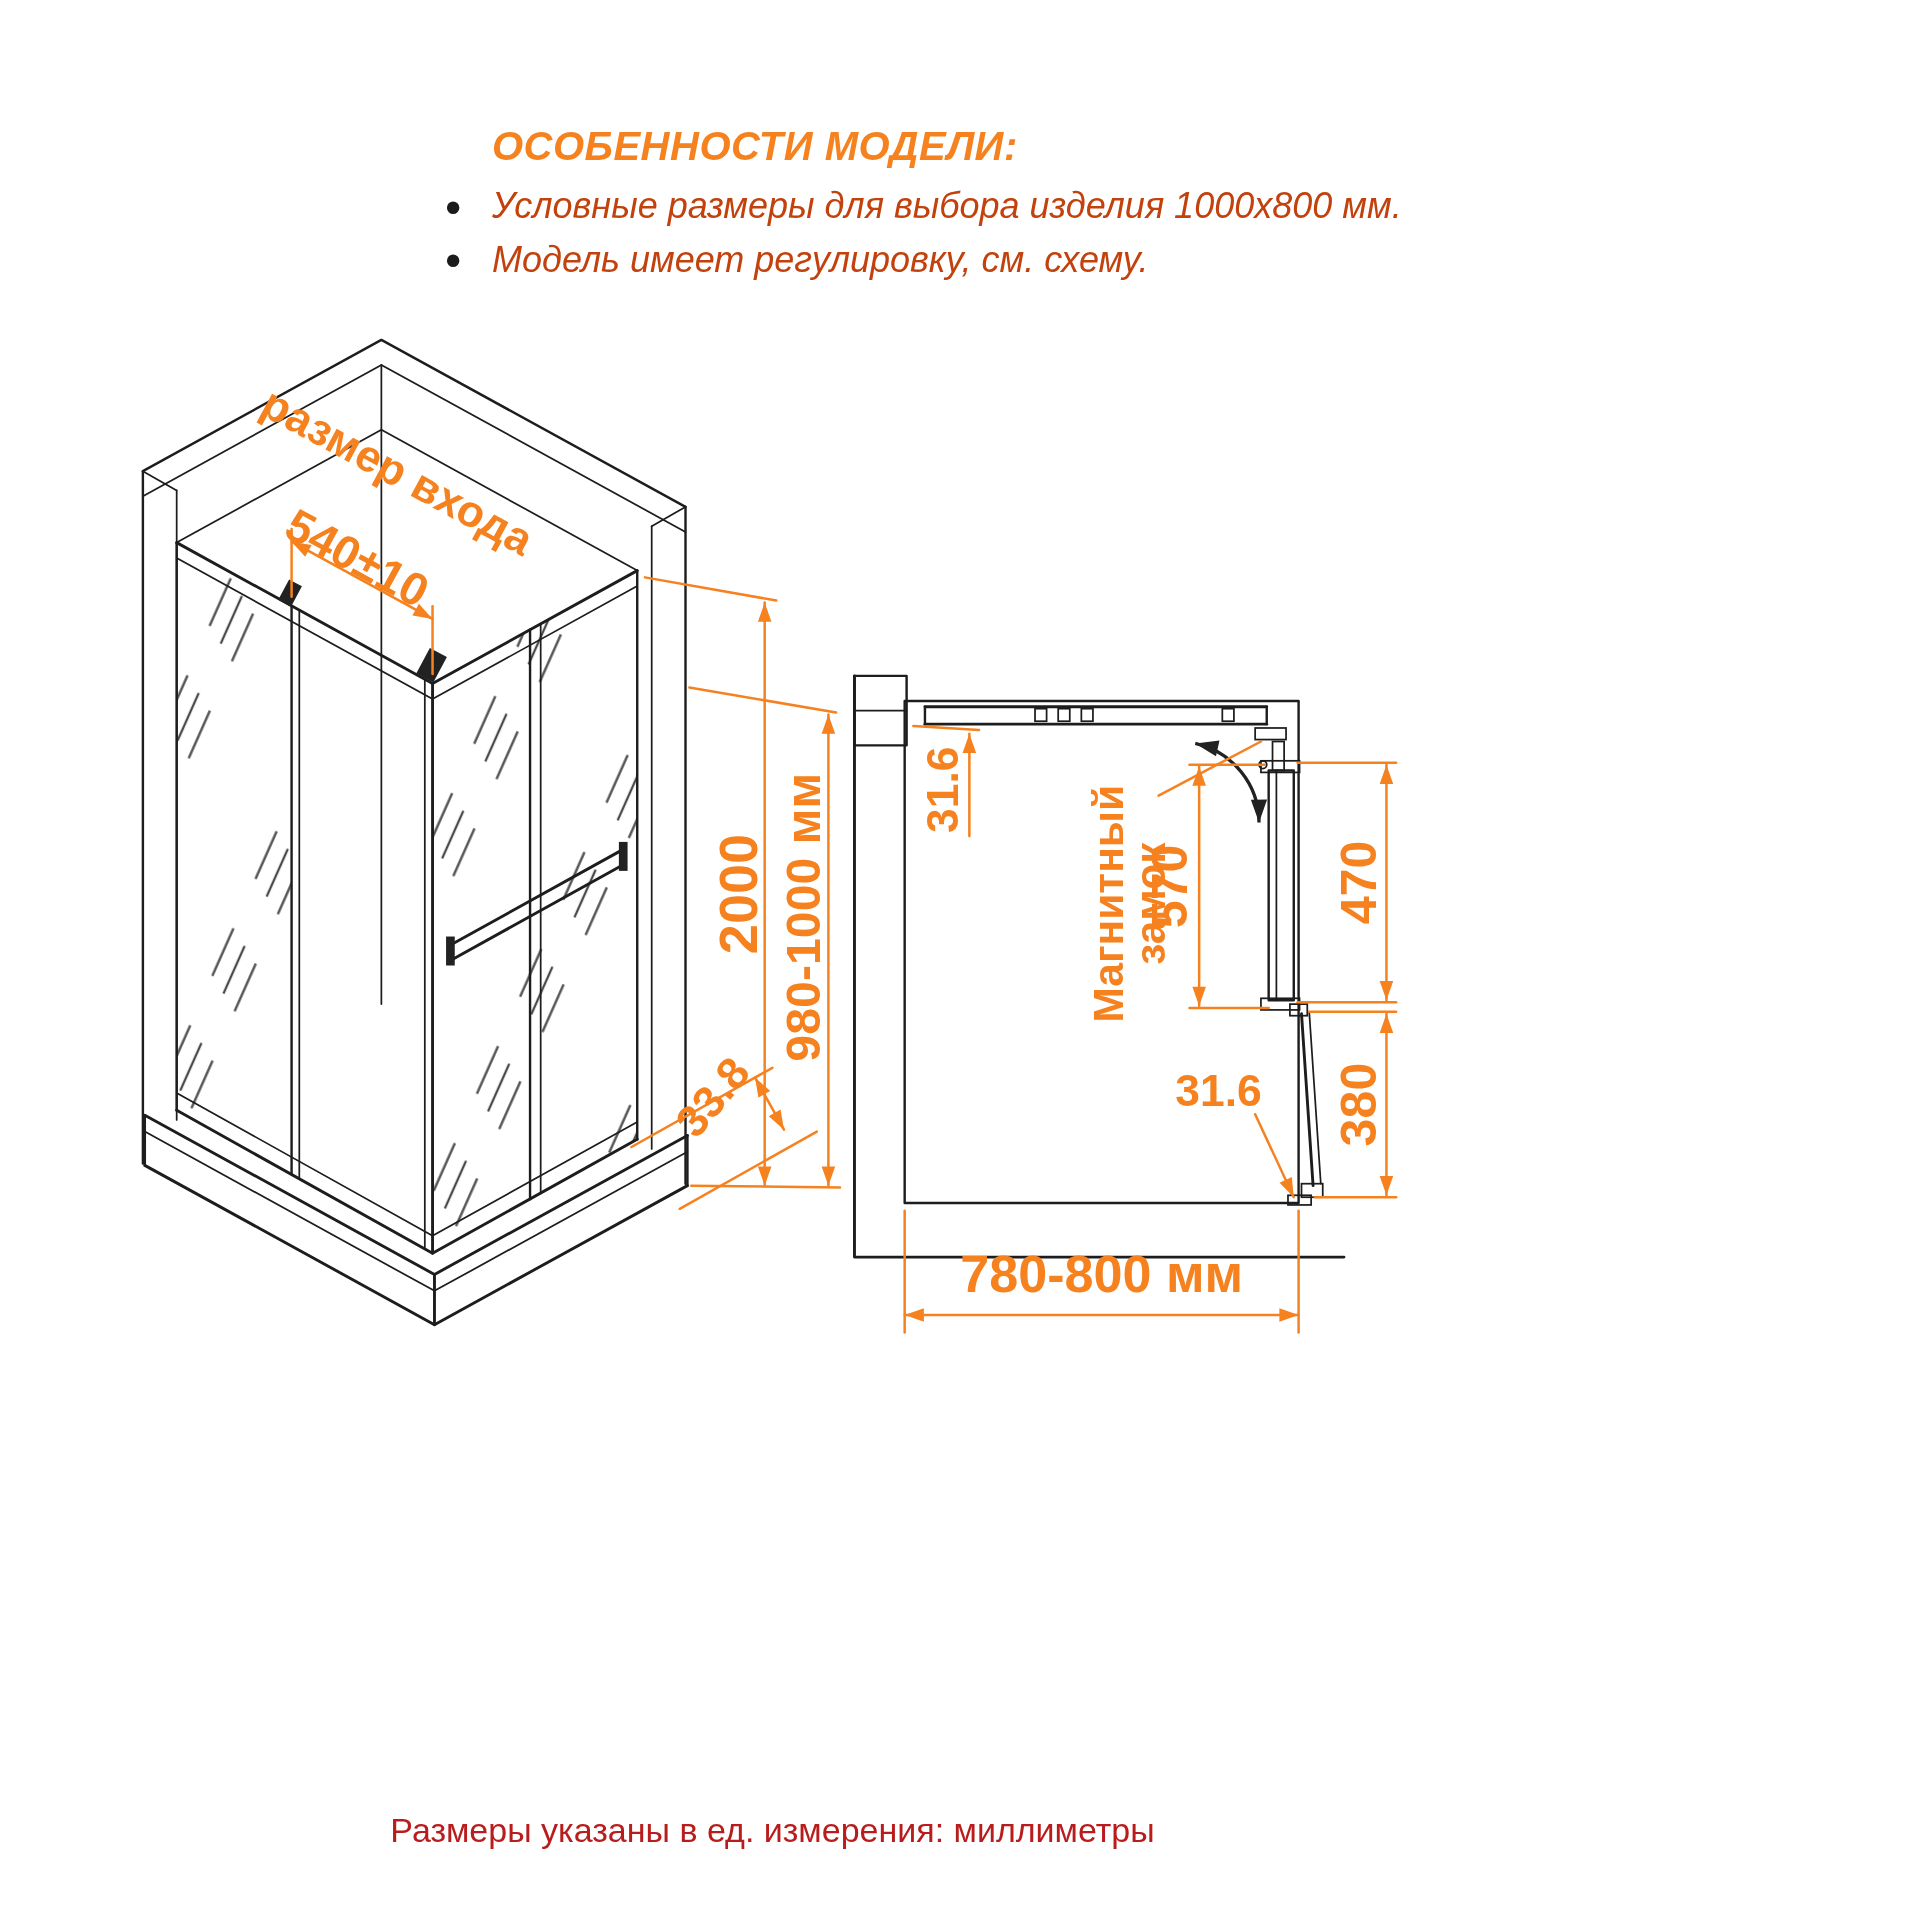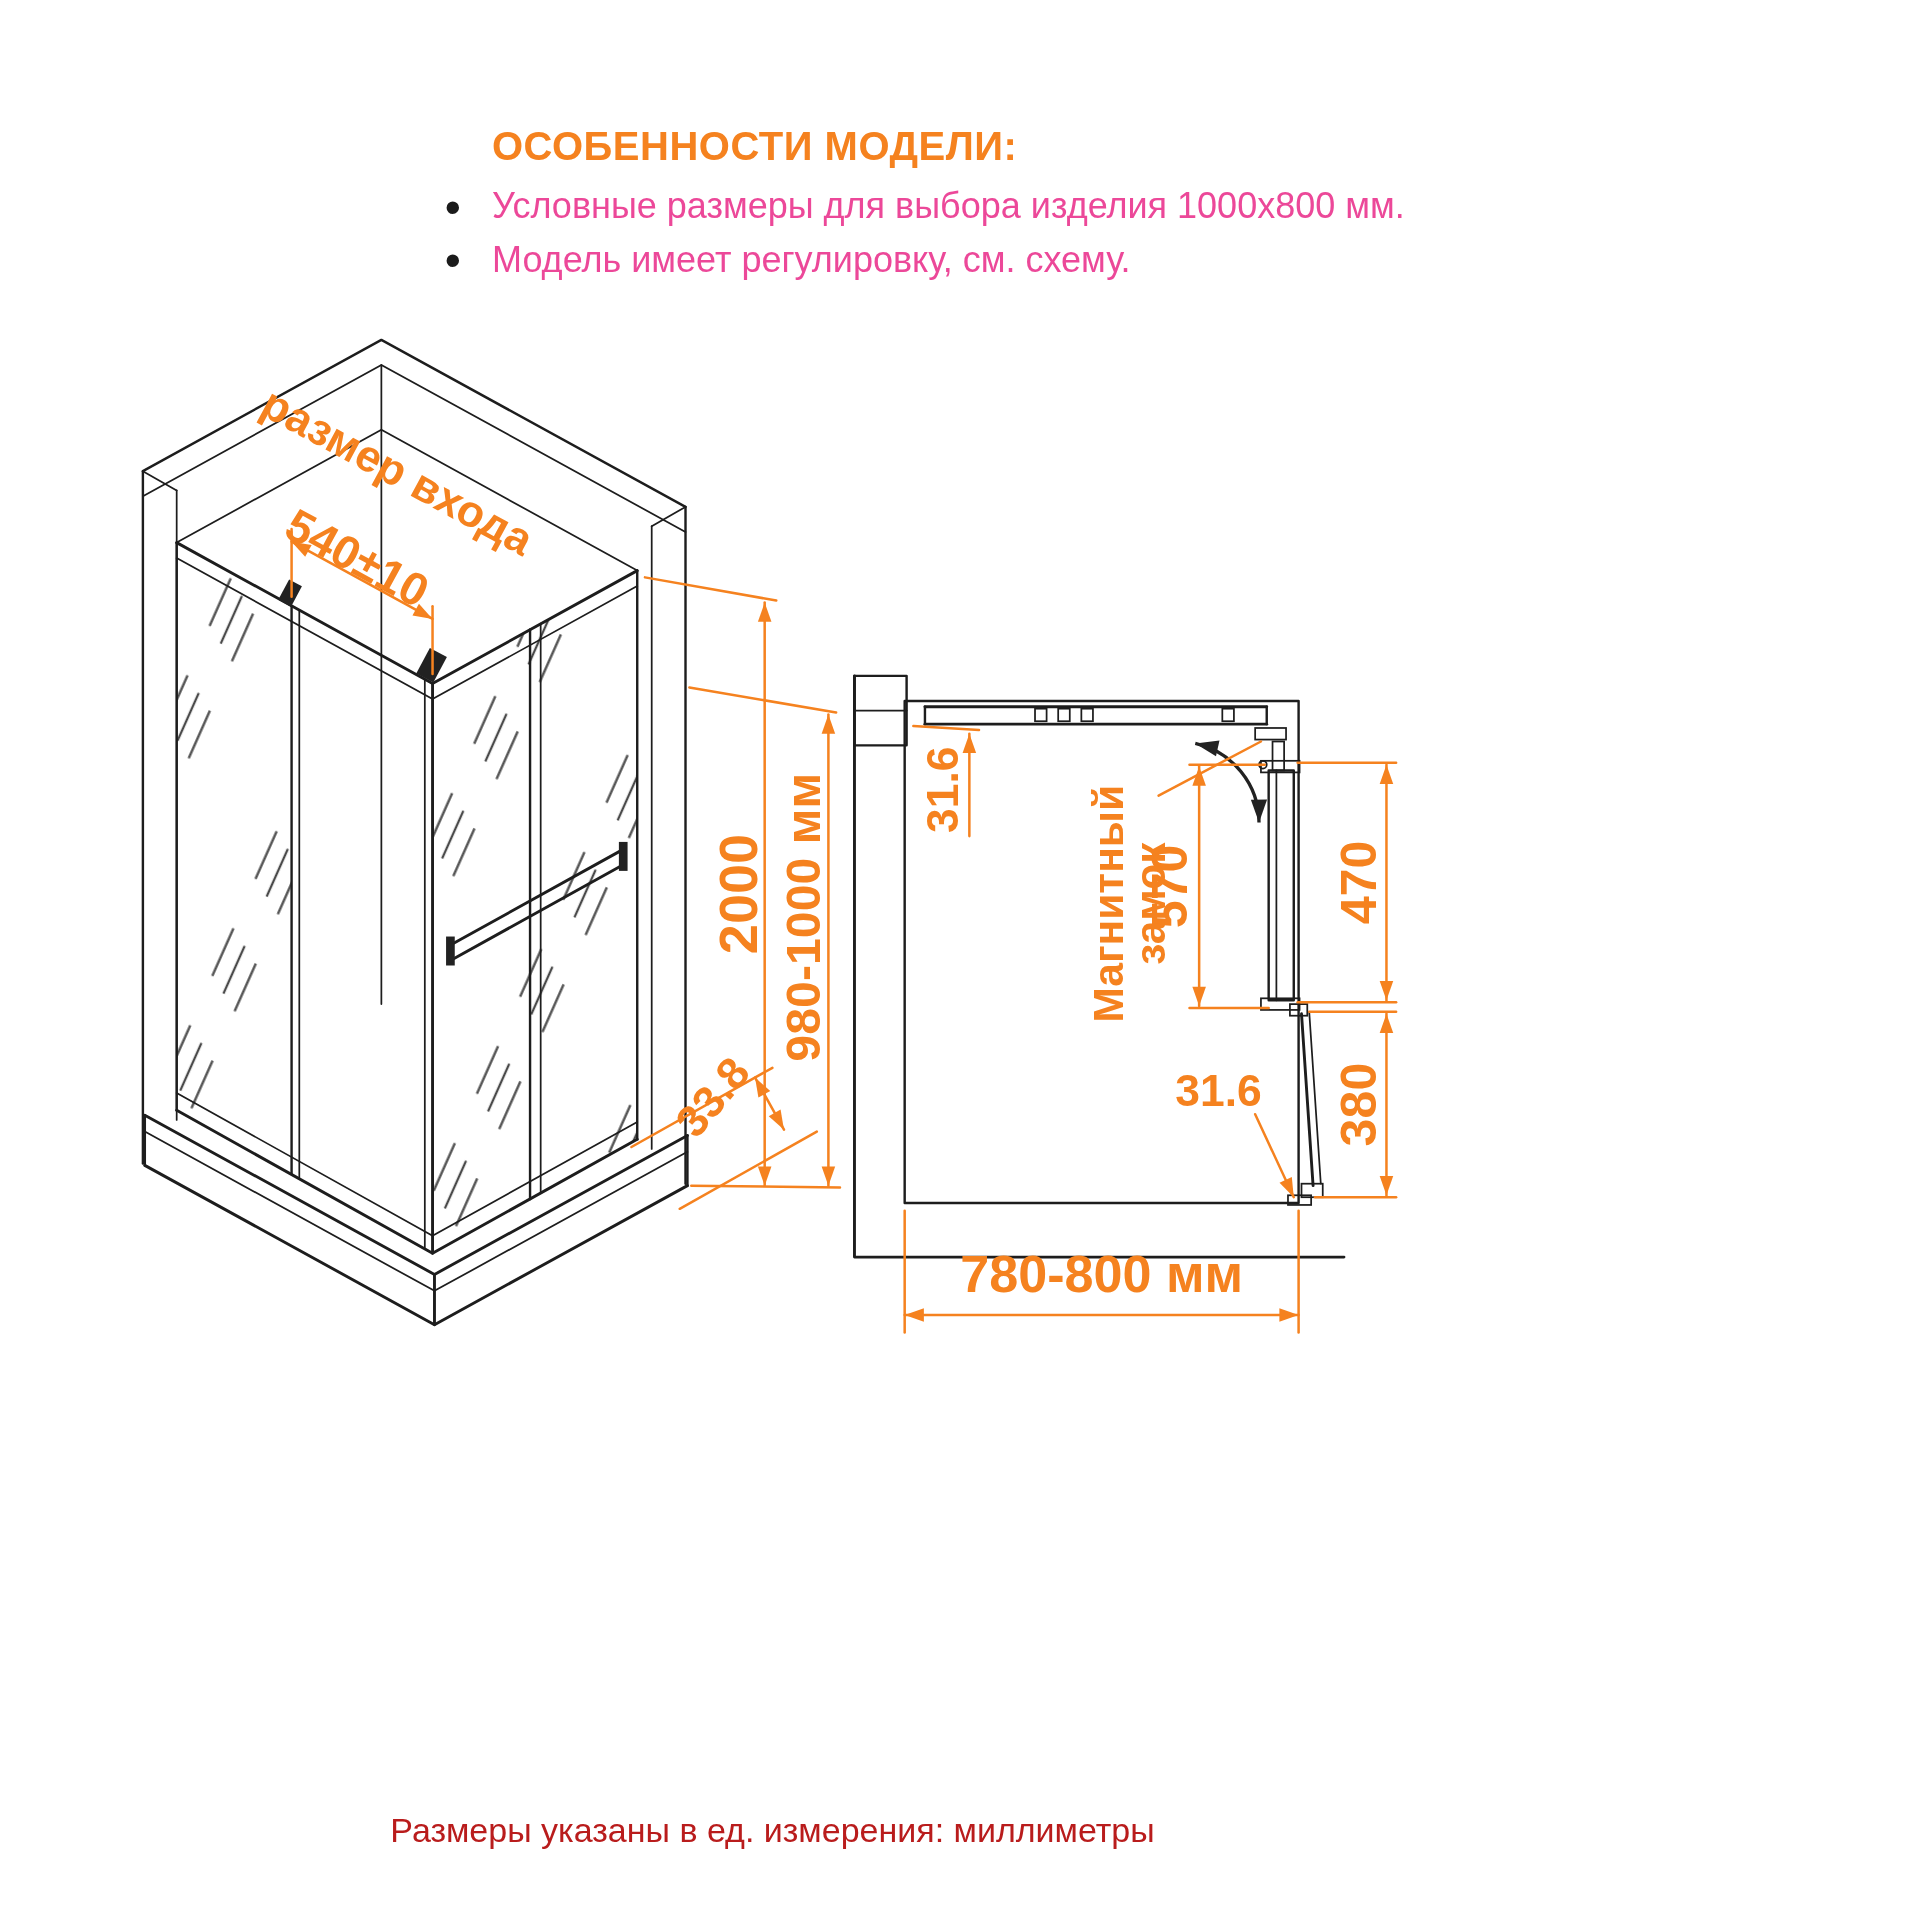--- a/index.html
+++ b/index.html
@@ -1,20 +1,20 @@
 <!DOCTYPE html>
 <html><head>
 <meta charset="utf-8">
 <style>
   html,body{margin:0;padding:0;background:#fff;}
   .canvas{position:relative;width:1931px;height:1931px;background:#fff;overflow:hidden;
           font-family:"Liberation Sans",sans-serif;color:#1d1d1d;}
-  .header{position:absolute;left:439px;top:124px;width:980px;}
+  .header{position:absolute;left:439px;top:124px;width:980px;font-style:italic;}
   .header h2{margin:0 0 15.4px 53px;font-size:40px;font-weight:700;color:#f5821f;letter-spacing:0.5px;}
-  .header ul{list-style:none;margin:0;padding:0;font-size:36px;line-height:1.24;color:#ec4899;}
+  .header ul{list-style:none;margin:0;padding:0;font-size:36px;line-height:1.24;color:#c2410c;}
   .header li{position:relative;padding-left:53px;margin-bottom:8.7px;}
   .header li::before{content:"•";position:absolute;left:5.8px;top:-5.8px;font-size:46px;color:#1b1b1b;}
   .footer{position:absolute;top:1811px;left:0;width:1545px;text-align:center;
           font-size:34px;color:#b91c1c;}
   svg{position:absolute;left:0;top:0;}
   .ln{stroke:#1d1d1d;stroke-width:2.5;fill:none;stroke-linecap:round;stroke-linejoin:round;}
   .lnT{stroke:#1d1d1d;stroke-width:1.8;fill:none;stroke-linecap:round;}
   .lnB{stroke:#1d1d1d;stroke-width:3;fill:none;stroke-linecap:round;stroke-linejoin:round;}
   .dl{stroke:#f5821f;stroke-width:2.6;fill:none;stroke-linecap:round;}
   .dt{fill:#f5821f;font-weight:600;}

